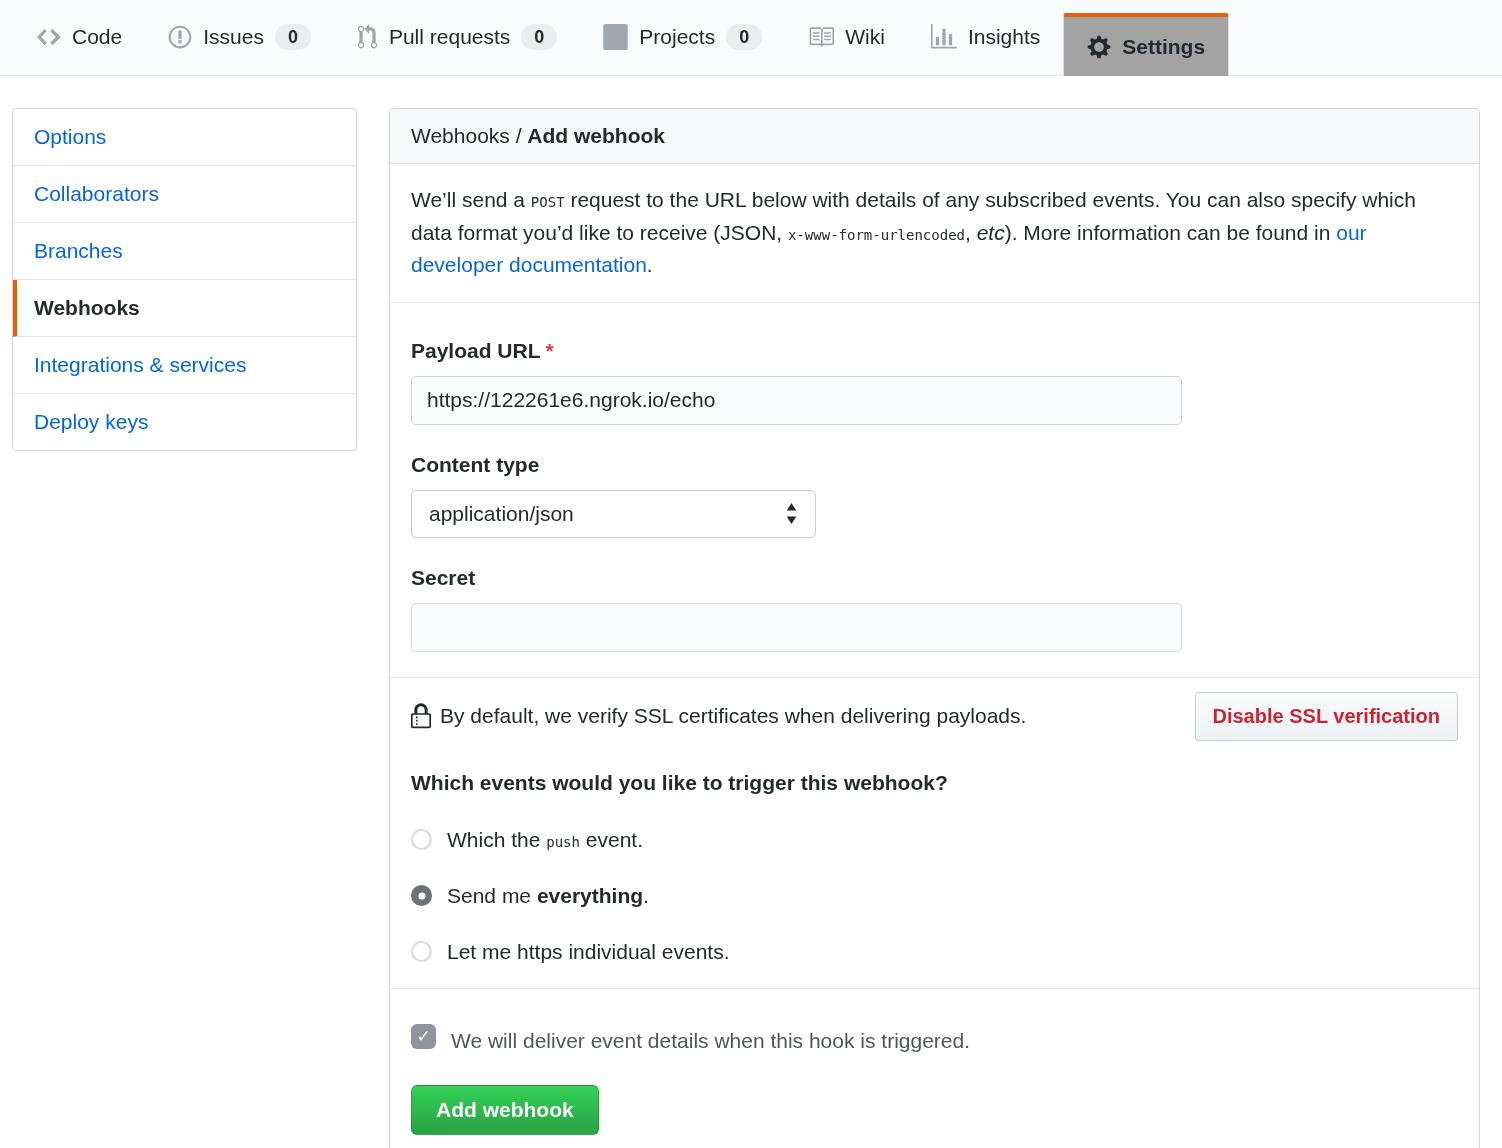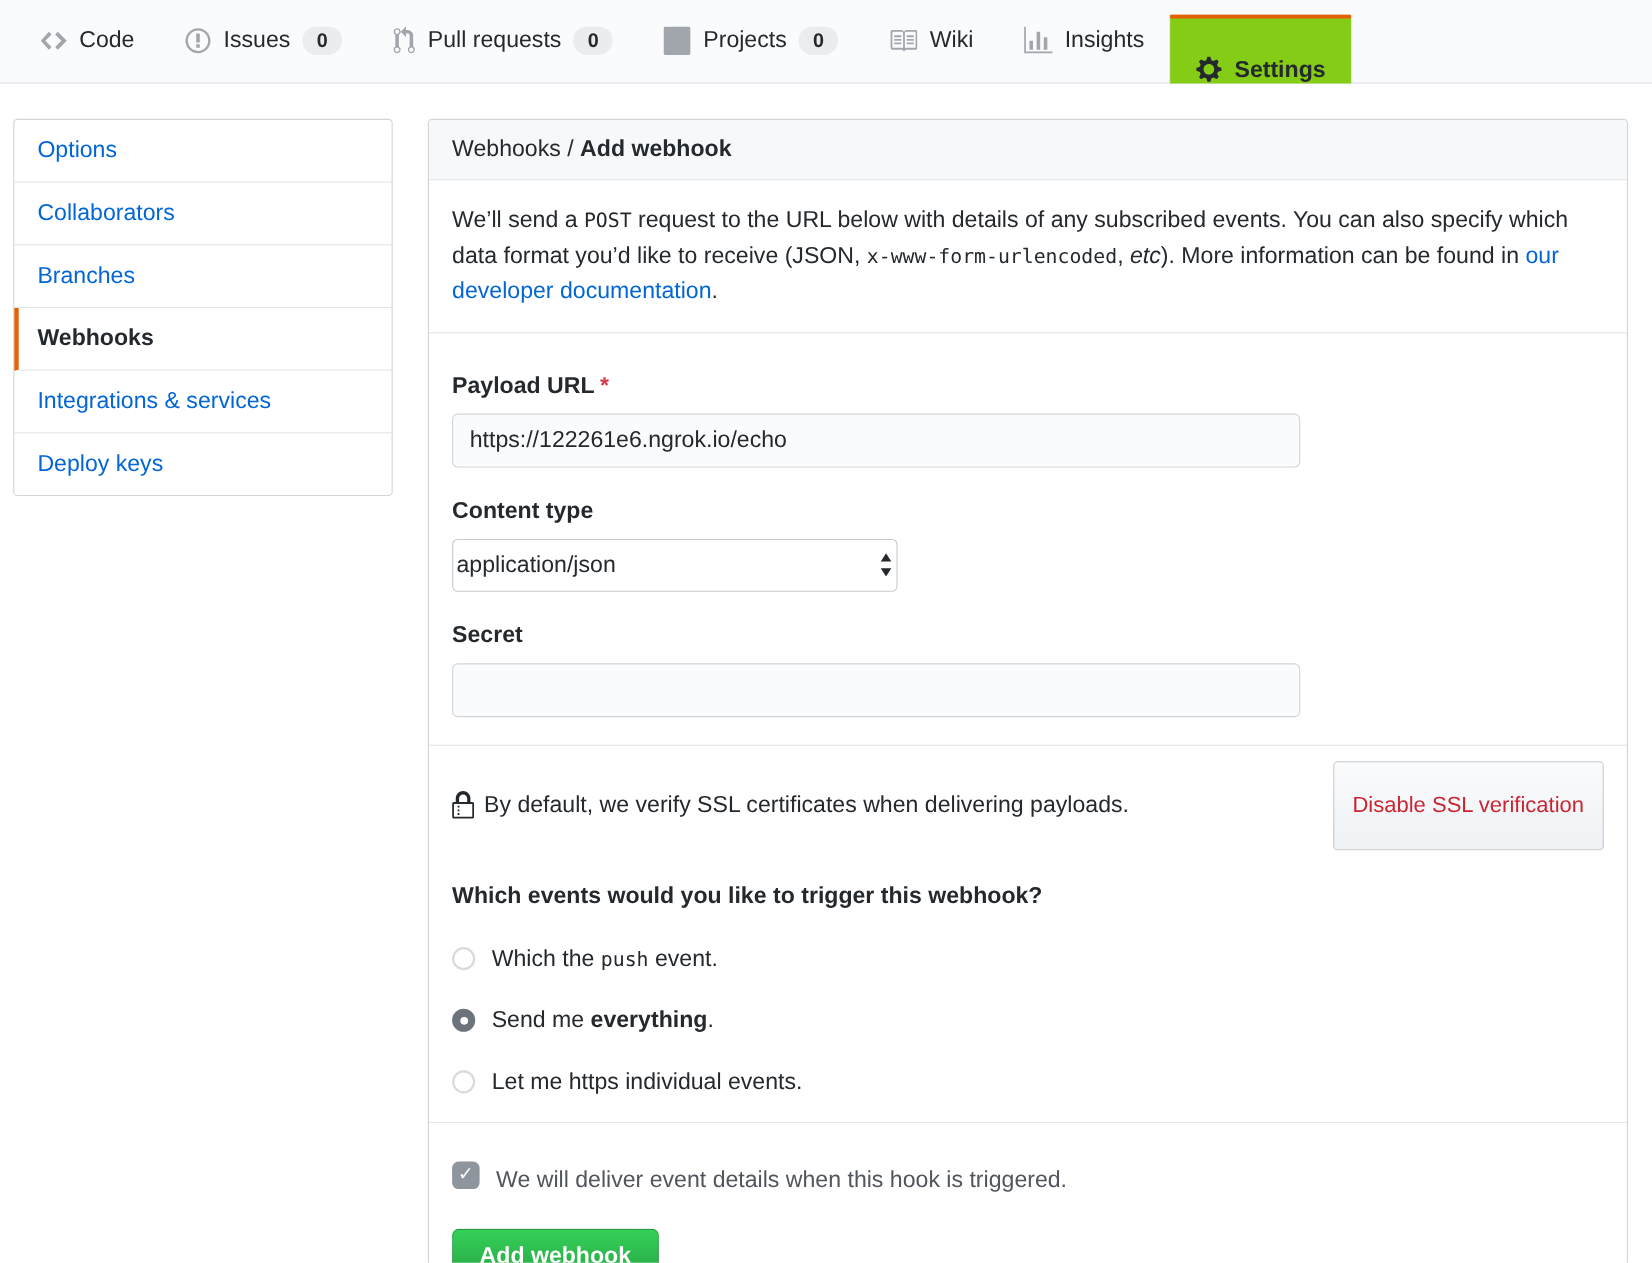--- a/index.html
+++ b/index.html
@@ -14,25 +14,24 @@
   .repo-nav {
     height: 76px; background: #fafbfc; border-bottom: 1px solid #dfe2e6;
     display: flex; align-items: flex-end; padding-left: 13px;
   }
   .tab {
     display: flex; align-items: center; gap: 11px;
     height: 76px; padding: 0 23px; cursor: pointer; color: #24292e;
   }
   .tab .octicon { color: #a0a6ac; display: inline-flex; }
   .tab.active {
-    height: 63px; background: #84cc16; font-weight: bold;
+    height: 63px; background: #a3a3a3; font-weight: bold;
     border: 1px solid #dfe2e6; border-bottom: none;
     border-top: 4px solid #e36209; border-radius: 3px 3px 0 0;
     margin-bottom: -1px;
-    align-items: flex-end;
   }
   .tab.active .octicon { color: #24292e; }
   .counter {
     background: #eaecee; border-radius: 20px; padding: 4px 13px;
     font-size: 18px; font-weight: 600; line-height: 1; color: #24292e;
   }
 
   
   .container { display: flex; align-items: flex-start; padding: 32px 22px 0 12px; gap: 32px; }
 
@@ -51,52 +50,52 @@
   }
 
   
   .panel { flex: 1; border: 1px solid #d1d5da; border-radius: 4px; background: #fff; }
   .panel-header {
     background: #f6f8fa; padding: 15px 21px; border-bottom: 1px solid #d8dce0;
     border-radius: 4px 4px 0 0;
   }
   .panel-header .crumb-current { font-weight: bold; }
   .panel-desc { padding: 20px 21px; line-height: 1.55; border-bottom: 1px solid #e1e4e8; }
-  code, .mono { font-family: "DejaVu Sans Mono", "Liberation Mono", monospace; font-size: 18px; }
+  code, .mono { font-family: "DejaVu Sans Mono", "Liberation Mono", monospace; font-size: 14px; }
   .link { color: #0366d6; text-decoration: none; cursor: pointer; }
   .italic { font-style: italic; }
 
   .form-section { padding: 36px 21px 25px; }
   .form-group { margin-bottom: 28px; }
   .form-group:last-child { margin-bottom: 0; }
   .field-label { font-weight: bold; display: block; margin-bottom: 13px; }
   .required { color: #d73a49; font-weight: bold; margin-left: 5px; }
   .text-input {
     width: 771px; height: 49px; padding: 0 15px; font-size: 21px;
     font-family: "Liberation Sans", sans-serif;
     color: #24292e; background: #fafbfc; border: 1px solid #d1d5da; border-radius: 5px;
     outline: none;
   }
   .select-box {
-    width: 405px; height: 48px; padding: 0 3px; background: #fff;
+    width: 405px; height: 48px; padding: 0 17px; background: #fff;
     border: 1px solid #c6cbd1; border-radius: 5px;
     display: flex; align-items: center; justify-content: space-between; cursor: pointer;
   }
 
   .ssl-row {
     border-top: 1px solid #e1e4e8; padding: 14px 21px;
     display: flex; align-items: center; justify-content: space-between;
   }
   .ssl-left { display: flex; align-items: center; gap: 9px; }
   .btn-ssl {
     background: linear-gradient(-180deg, #fafbfc, #eff3f6 90%);
     border: 1px solid rgba(27,31,35,0.2); border-radius: 4px;
-    color: #cb2431; font-weight: normal; font-size: 20px;
+    color: #cb2431; font-weight: bold; font-size: 20px;
     font-family: "Liberation Sans", sans-serif;
-    padding: 28px 17px; cursor: pointer;
+    padding: 12px 17px; cursor: pointer;
   }
 
   .events-section { padding: 2px 21px 24px; }
   .events-heading { font-weight: bold; margin: 14px 0 33px; }
   .radio-row { display: flex; align-items: center; gap: 15px; margin-bottom: 32px; }
   .radio-row:last-child { margin-bottom: 0; }
   .radio {
     width: 21px; height: 21px; border-radius: 50%; flex: none;
     border: 2px solid #d7dadd; background: #fff; position: relative; cursor: pointer;
   }

